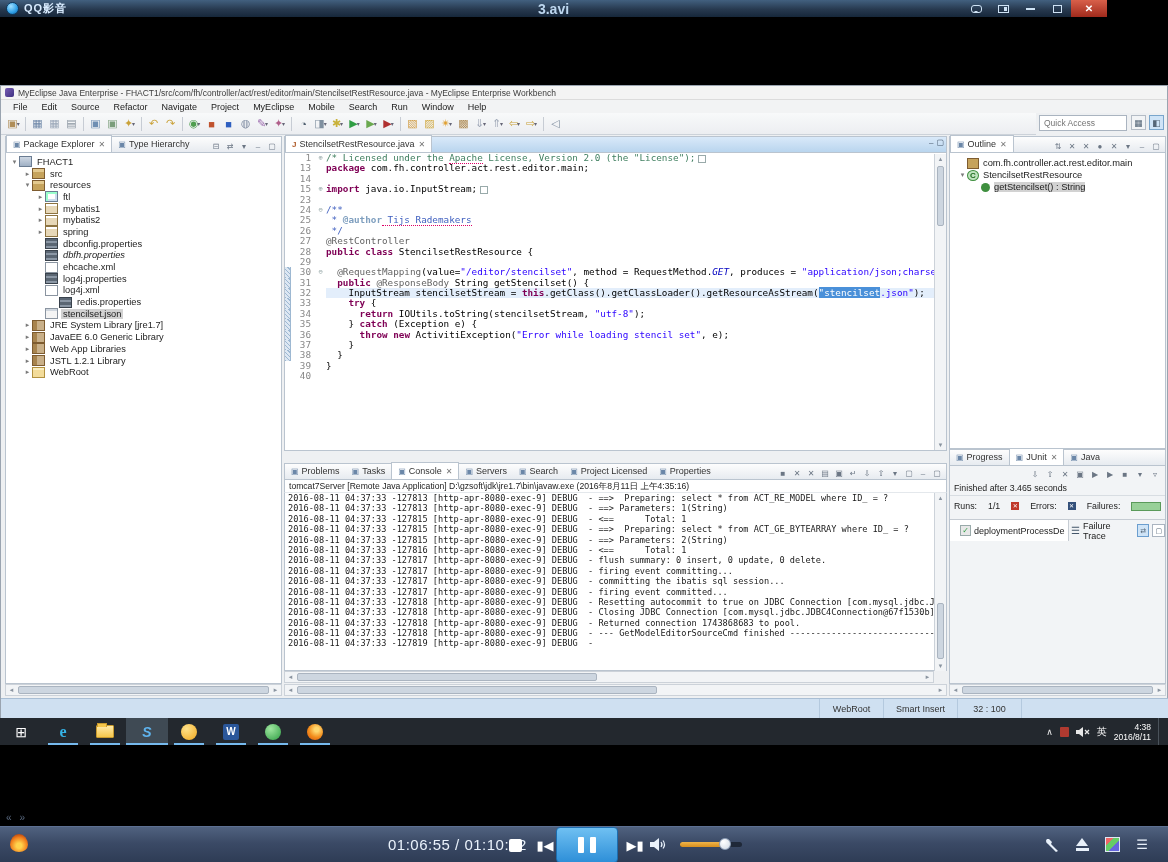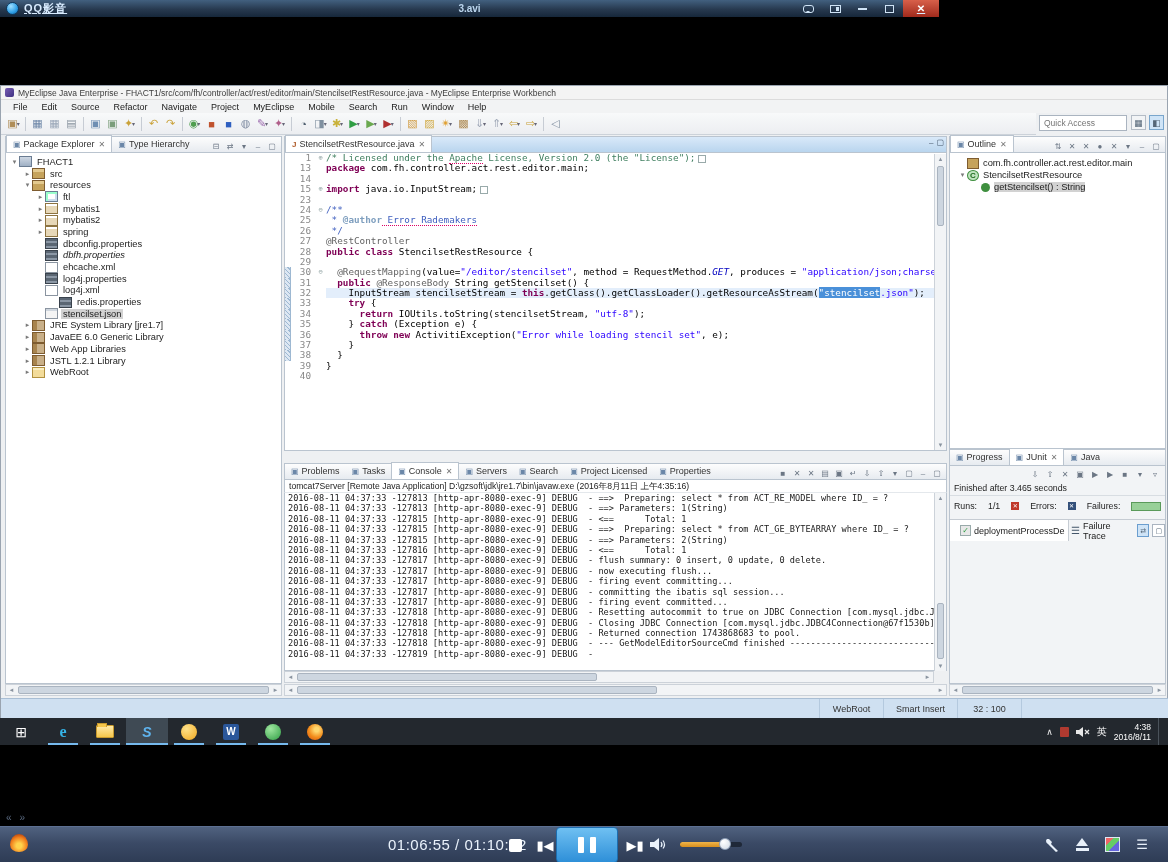--- a/index.html
+++ b/index.html
@@ -2,27 +2,27 @@
 <html><head>
 <meta charset="utf-8">
 <style>
   html,body{margin:0;padding:0;background:#000;}
   *{box-sizing:border-box;}
   .screen{position:relative;width:1168px;height:862px;background:#000;overflow:hidden;
           font-family:"Liberation Sans",sans-serif;-webkit-font-smoothing:antialiased;}
   .abs{position:absolute;}
 
   
-  .qq-titlebar{left:0;top:0;width:939px;height:17px;
+  .qq-titlebar{left:0;top:0;width:1107px;height:17px;
     background:linear-gradient(180deg,#42607f 0%,#27394f 55%,#16273a 100%);
-    display:flex;align-items:center;color:#d9ecff;font-size:11px;text-decoration:underline;}
+    display:flex;align-items:center;color:#d9ecff;font-size:11px;}
   .qq-logo{width:13px;height:13px;border-radius:50%;margin:0 5px 0 6px;
     background:radial-gradient(circle at 35% 30%,#9fe0ff,#2e9fe6 60%,#145a96);border:1px solid #0d3a60;}
   .qq-appname{font-weight:bold;letter-spacing:1px;}
-  .qq-title{position:absolute;left:50%;transform:translateX(-50%);color:#bcd6ee;font-size:10px;font-weight:bold;}
+  .qq-title{position:absolute;left:50%;transform:translateX(-50%);color:#bcd6ee;font-size:14px;font-weight:bold;}
   .qq-controls{margin-left:auto;display:flex;height:17px;}
   .qq-btn{width:27px;height:17px;display:flex;align-items:center;justify-content:center;
     color:#cfe3f5;font-size:10px;cursor:pointer;}
   .qq-btn.close{width:36px;background:linear-gradient(180deg,#d8604a,#a02a1c);color:#fff;font-weight:bold;}
   .qq-glyph-min{width:9px;height:2px;background:#cfe3f5;display:inline-block;}
   .qq-glyph-max{width:9px;height:8px;border:1px solid #cfe3f5;display:inline-block;}
   .qq-glyph-msg{width:11px;height:8px;border:1px solid #cfe3f5;border-radius:3px;display:inline-block;position:relative;}
   .qq-glyph-msg:after{content:"";position:absolute;left:2px;bottom:-3px;border:2px solid transparent;border-top-color:#cfe3f5;}
   .qq-glyph-panel{width:11px;height:8px;border:1px solid #cfe3f5;display:inline-block;position:relative;}
   .qq-glyph-panel:after{content:"";position:absolute;right:1px;top:1px;width:3px;height:4px;background:#cfe3f5;}
@@ -495,21 +495,21 @@
     </div>
 
     <div class="code-area">
       <div id="code-lines">
           <div class="codeline"><span class="c-bar"></span><span class="c-num">1</span><span class="c-fold">⊕</span><span class="c-txt"><span class="com">/* Licensed under the </span><span class="comu">Apache</span><span class="com"> License, Version 2.0 (the "License");</span><span class="fbox"></span></span></div>
           <div class="codeline"><span class="c-bar"></span><span class="c-num">13</span><span class="c-fold"></span><span class="c-txt"><span class="kw">package</span><span class="pl"> com.fh.controller.act.rest.editor.main;</span></span></div>
           <div class="codeline"><span class="c-bar"></span><span class="c-num">14</span><span class="c-fold"></span><span class="c-txt"></span></div>
           <div class="codeline"><span class="c-bar"></span><span class="c-num">15</span><span class="c-fold">⊕</span><span class="c-txt"><span class="kw">import</span><span class="pl"> java.io.InputStream;</span><span class="fbox"></span></span></div>
           <div class="codeline"><span class="c-bar"></span><span class="c-num">23</span><span class="c-fold"></span><span class="c-txt"></span></div>
           <div class="codeline"><span class="c-bar"></span><span class="c-num">24</span><span class="c-fold">⊖</span><span class="c-txt"><span class="doc">/**</span></span></div>
-          <div class="codeline"><span class="c-bar"></span><span class="c-num">25</span><span class="c-fold"></span><span class="c-txt"><span class="doc"> * </span><span class="doctag">@author</span><span class="docu"> Error Rademakers</span></span></div>
+          <div class="codeline"><span class="c-bar"></span><span class="c-num">25</span><span class="c-fold"></span><span class="c-txt"><span class="doc"> * </span><span class="doctag">@author</span><span class="docu"> Tijs Rademakers</span></span></div>
           <div class="codeline"><span class="c-bar"></span><span class="c-num">26</span><span class="c-fold"></span><span class="c-txt"><span class="doc"> */</span></span></div>
           <div class="codeline"><span class="c-bar"></span><span class="c-num">27</span><span class="c-fold"></span><span class="c-txt"><span class="ann">@RestController</span></span></div>
           <div class="codeline"><span class="c-bar"></span><span class="c-num">28</span><span class="c-fold"></span><span class="c-txt"><span class="kw">public</span><span class="pl"> </span><span class="kw">class</span><span class="pl"> StencilsetRestResource {</span></span></div>
           <div class="codeline"><span class="c-bar"></span><span class="c-num">29</span><span class="c-fold"></span><span class="c-txt"></span></div>
           <div class="codeline"><span class="c-bar on"></span><span class="c-num">30</span><span class="c-fold">⊖</span><span class="c-txt"><span class="pl">  </span><span class="ann">@RequestMapping</span><span class="pl">(value=</span><span class="str">"/editor/stencilset"</span><span class="pl">, method = RequestMethod.</span><span class="sf">GET</span><span class="pl">, produces = </span><span class="str">"application/json;charset=utf-8"</span></span></div>
           <div class="codeline"><span class="c-bar on"></span><span class="c-num">31</span><span class="c-fold"></span><span class="c-txt"><span class="pl">  </span><span class="kw">public</span><span class="pl"> </span><span class="ann">@ResponseBody</span><span class="pl"> String getStencilset() {</span></span></div>
           <div class="codeline cur"><span class="c-bar on"></span><span class="c-num">32</span><span class="c-fold"></span><span class="c-txt"><span class="pl">    InputStream stencilsetStream = </span><span class="kw">this</span><span class="pl">.getClass().getClassLoader().getResourceAsStream(</span><span class="selstr">"stencilset</span><span class="str">.json"</span><span class="pl">);</span></span></div>
           <div class="codeline"><span class="c-bar on"></span><span class="c-num">33</span><span class="c-fold"></span><span class="c-txt"><span class="pl">    </span><span class="kw">try</span><span class="pl"> {</span></span></div>
           <div class="codeline"><span class="c-bar on"></span><span class="c-num">34</span><span class="c-fold"></span><span class="c-txt"><span class="pl">      </span><span class="kw">return</span><span class="pl"> IOUtils.toString(stencilsetStream, </span><span class="str">"utf-8"</span><span class="pl">);</span></span></div>
           <div class="codeline"><span class="c-bar on"></span><span class="c-num">35</span><span class="c-fold"></span><span class="c-txt"><span class="pl">    } </span><span class="kw">catch</span><span class="pl"> (Exception e) {</span></span></div>
@@ -575,21 +575,20 @@
       <div class="con-header">tomcat7Server [Remote Java Application] D:\gzsoft\jdk\jre1.7\bin\javaw.exe (2016年8月11日 上午4:35:16)</div>
       <div class="con-body">
         <div id="console-lines">
             <div class="con-line">2016-08-11 04:37:33 -127813 [http-apr-8080-exec-9] DEBUG  - ==&gt;  Preparing: select * from ACT_RE_MODEL where ID_ = ? </div>
             <div class="con-line">2016-08-11 04:37:33 -127813 [http-apr-8080-exec-9] DEBUG  - ==&gt; Parameters: 1(String)</div>
             <div class="con-line">2016-08-11 04:37:33 -127815 [http-apr-8080-exec-9] DEBUG  - &lt;==      Total: 1</div>
             <div class="con-line">2016-08-11 04:37:33 -127815 [http-apr-8080-exec-9] DEBUG  - ==&gt;  Preparing: select * from ACT_GE_BYTEARRAY where ID_ = ? </div>
             <div class="con-line">2016-08-11 04:37:33 -127815 [http-apr-8080-exec-9] DEBUG  - ==&gt; Parameters: 2(String)</div>
             <div class="con-line">2016-08-11 04:37:33 -127816 [http-apr-8080-exec-9] DEBUG  - &lt;==      Total: 1</div>
             <div class="con-line">2016-08-11 04:37:33 -127817 [http-apr-8080-exec-9] DEBUG  - flush summary: 0 insert, 0 update, 0 delete.</div>
-            <div class="con-line">2016-08-11 04:37:33 -127817 [http-apr-8080-exec-9] DEBUG  - now executing flush...</div>
             <div class="con-line">2016-08-11 04:37:33 -127817 [http-apr-8080-exec-9] DEBUG  - firing event committing...</div>
             <div class="con-line">2016-08-11 04:37:33 -127817 [http-apr-8080-exec-9] DEBUG  - committing the ibatis sql session...</div>
             <div class="con-line">2016-08-11 04:37:33 -127817 [http-apr-8080-exec-9] DEBUG  - firing event committed...</div>
             <div class="con-line">2016-08-11 04:37:33 -127818 [http-apr-8080-exec-9] DEBUG  - Resetting autocommit to true on JDBC Connection [com.mysql.jdbc.JDBC4Co</div>
             <div class="con-line">2016-08-11 04:37:33 -127818 [http-apr-8080-exec-9] DEBUG  - Closing JDBC Connection [com.mysql.jdbc.JDBC4Connection@67f1530b]</div>
             <div class="con-line">2016-08-11 04:37:33 -127818 [http-apr-8080-exec-9] DEBUG  - Returned connection 1743868683 to pool.</div>
             <div class="con-line">2016-08-11 04:37:33 -127818 [http-apr-8080-exec-9] DEBUG  - --- GetModelEditorSourceCmd finished ---------------------------------------------------------</div>
             <div class="con-line">2016-08-11 04:37:33 -127819 [http-apr-8080-exec-9] DEBUG  - </div>
           </div>
       </div>

